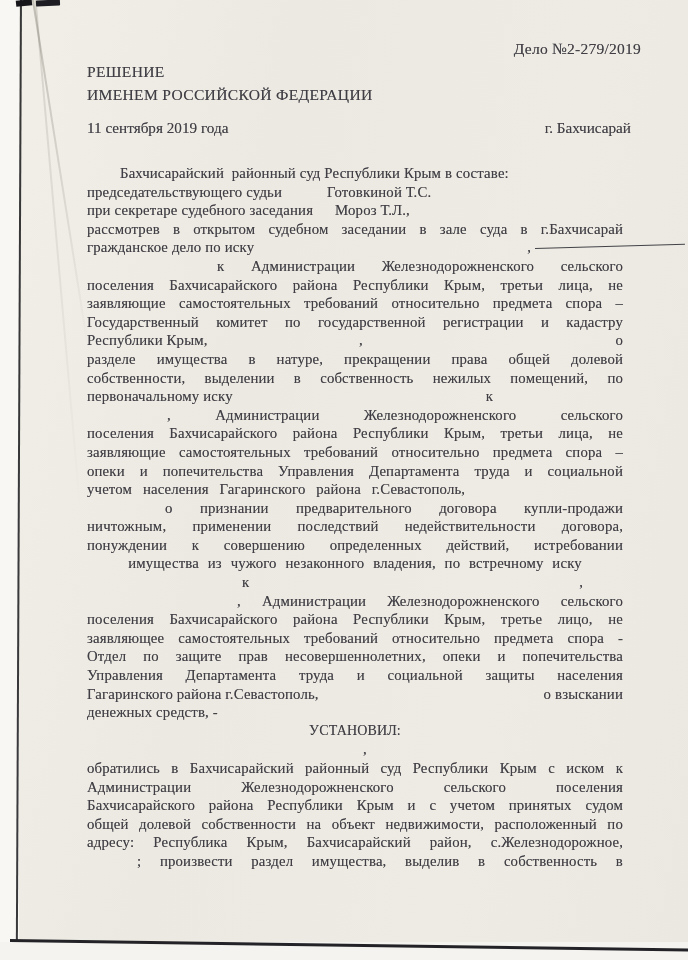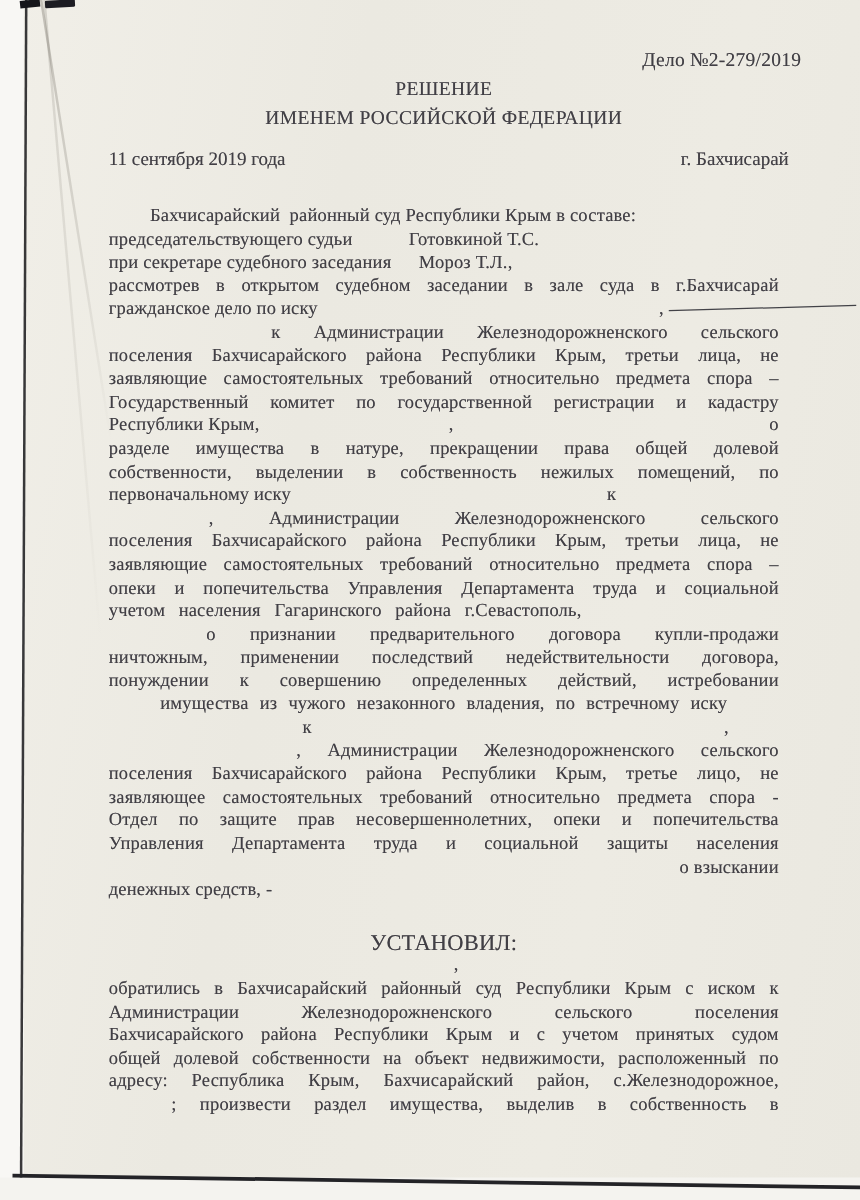--- a/index.html
+++ b/index.html
@@ -21,21 +21,21 @@
             background:linear-gradient(to bottom,rgba(110,105,95,0.22),rgba(110,105,95,0));
             transform:rotate(-5deg);transform-origin:top left;}
   .below-strip{position:absolute;left:0;top:942px;width:688px;height:18px;background:#f4f3ef;}
   .edge-bottom{position:absolute;left:10px;top:939px;width:700px;height:3px;
                background:#232327;transform:rotate(0.8deg);transform-origin:left center;}
   
   .content{position:absolute;left:87px;top:38px;width:536px;
            text-shadow:0 0 0.5px rgba(70,68,72,0.55);}
   .case-number{text-align:right;margin-right:-18px;height:22px;line-height:22px;
                font-size:15.6px;letter-spacing:0.2px;}
-  .title-1,.title-2{text-align:center;height:23px;line-height:23px;font-size:15.6px;letter-spacing:0.3px;}
+  .title-1,.title-2{text-align:left;height:23px;line-height:23px;font-size:15.6px;letter-spacing:0.3px;}
   .hdr-spacer{height:12px;}
   .date-row{display:flex;justify-content:space-between;height:20px;line-height:20px;font-size:15.2px;}
   .date-row .city{margin-right:-8px;}
   .body-spacer{height:26px;}
   
   .line{min-height:18.6px;line-height:18.6px;font-size:14.8px;letter-spacing:0.15px;}
   .l-left{text-align:left;white-space:pre-wrap;}
   .l-center{text-align:center;}
   .l-justify{text-align:justify;text-align-last:justify;white-space:normal;}
   .l-parts{display:flex;align-items:flex-start;}
@@ -135,25 +135,26 @@
         </div>
         <div class="line l-parts">
           <span class="pg" style="width: 150px;"></span>
           <span class="ptj">, Администрации  Железнодорожненского сельского</span>
         </div>
         <div class="line l-justify">поселения Бахчисарайского района Республики Крым, третье лицо, не</div>
         <div class="line l-justify">заявляющее самостоятельных требований относительно предмета спора -</div>
         <div class="line l-justify">Отдел по защите прав несовершеннолетних, опеки и попечительства</div>
         <div class="line l-justify">Управления Департамента труда и социальной защиты населения</div>
         <div class="line l-parts">
+          <span class="pt">Гагаринского района г.Севастополь,</span>
           <span class="pf" style="flex-grow: 1;"></span>
           <span class="pt">о взыскании</span>
         </div>
         <div class="line l-left">денежных средств, -</div>
-        <div class="line l-center" style="font-size: 18px; margin-top: 23px;">УСТАНОВИЛ:</div>
+        <div class="line l-center" style="font-size: 14px;">УСТАНОВИЛ:</div>
         <div class="line l-parts">
           <span class="pg" style="width: 276px;"></span>
           <span class="pt">,</span>
         </div>
         <div class="line l-justify">обратились в Бахчисарайский районный суд Республики Крым с иском к</div>
         <div class="line l-justify">Администрации Железнодорожненского сельского поселения</div>
         <div class="line l-justify">Бахчисарайского района Республики Крым и с учетом принятых судом</div>
         <div class="line l-justify">общей долевой собственности на объект недвижимости, расположенный по</div>
         <div class="line l-justify">адресу: Республика Крым, Бахчисарайский район, с.Железнодорожное,</div>
         <div class="line l-parts">

